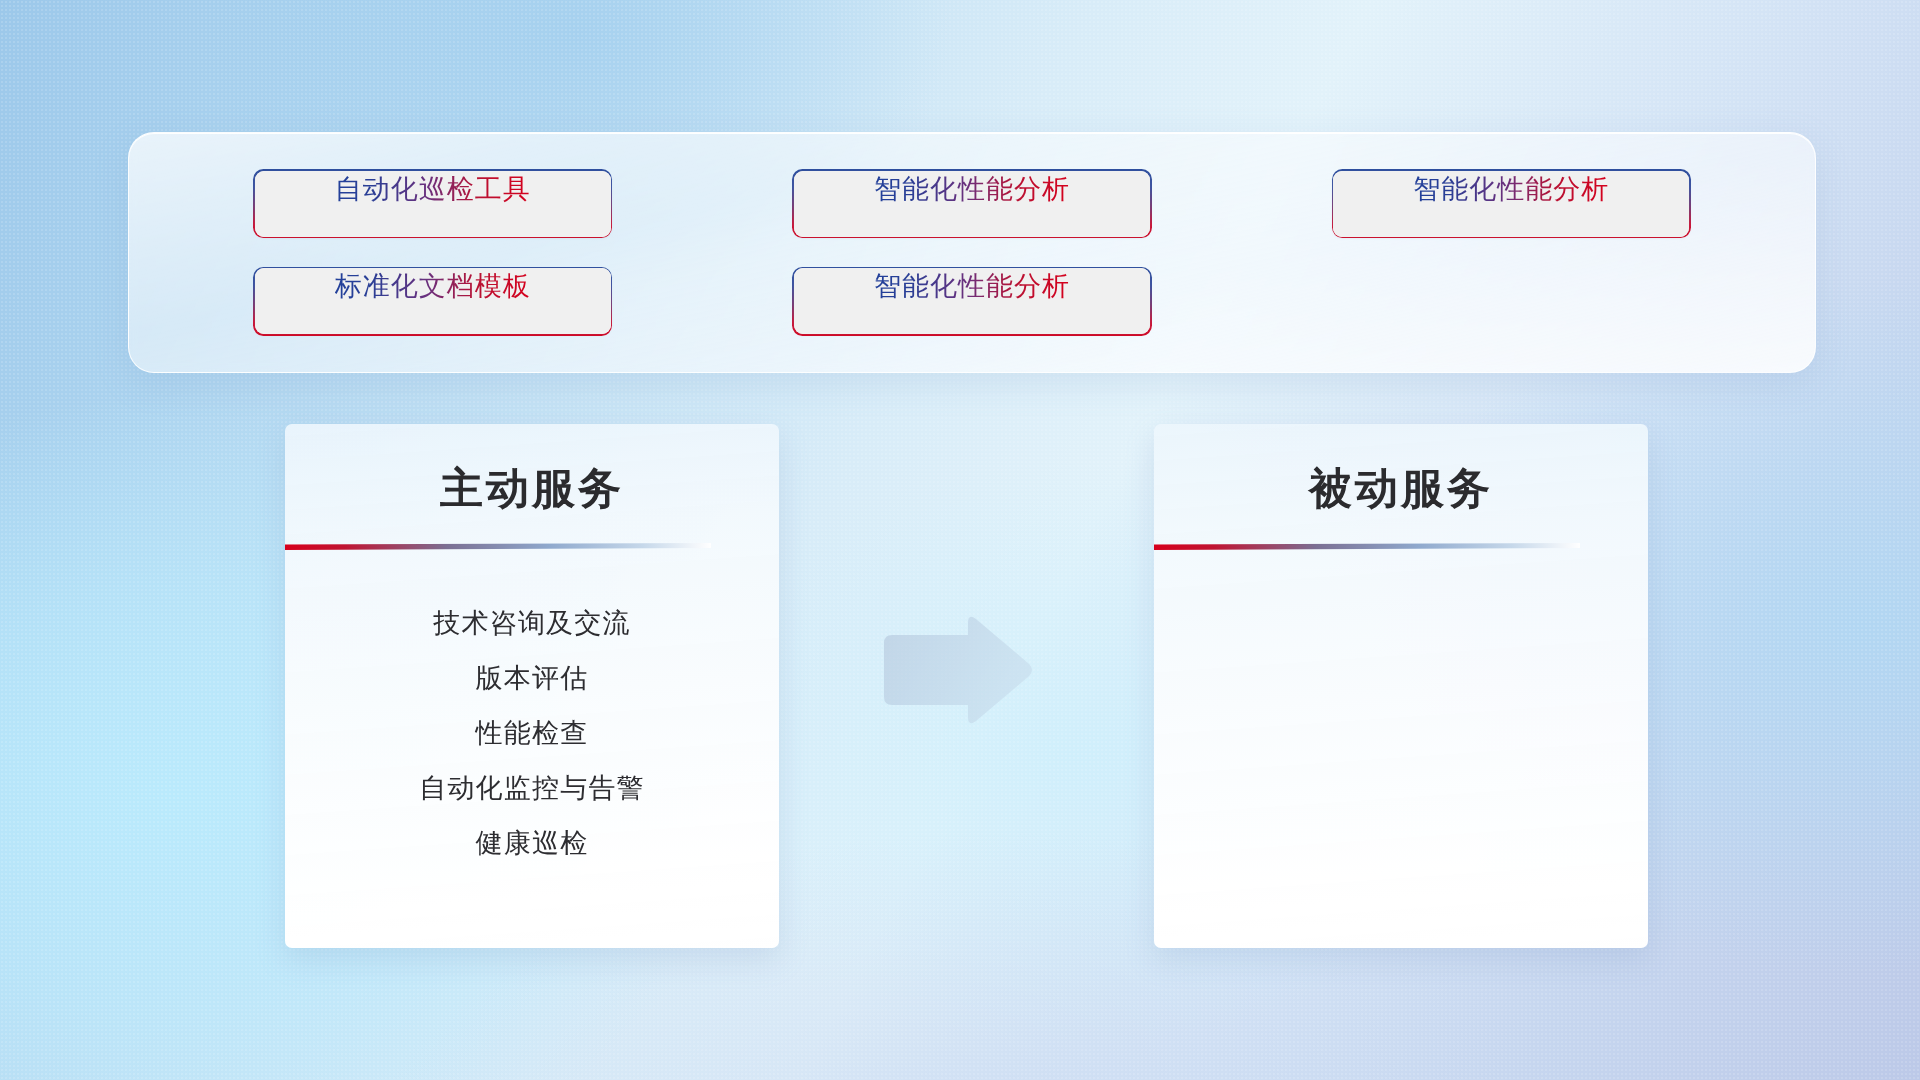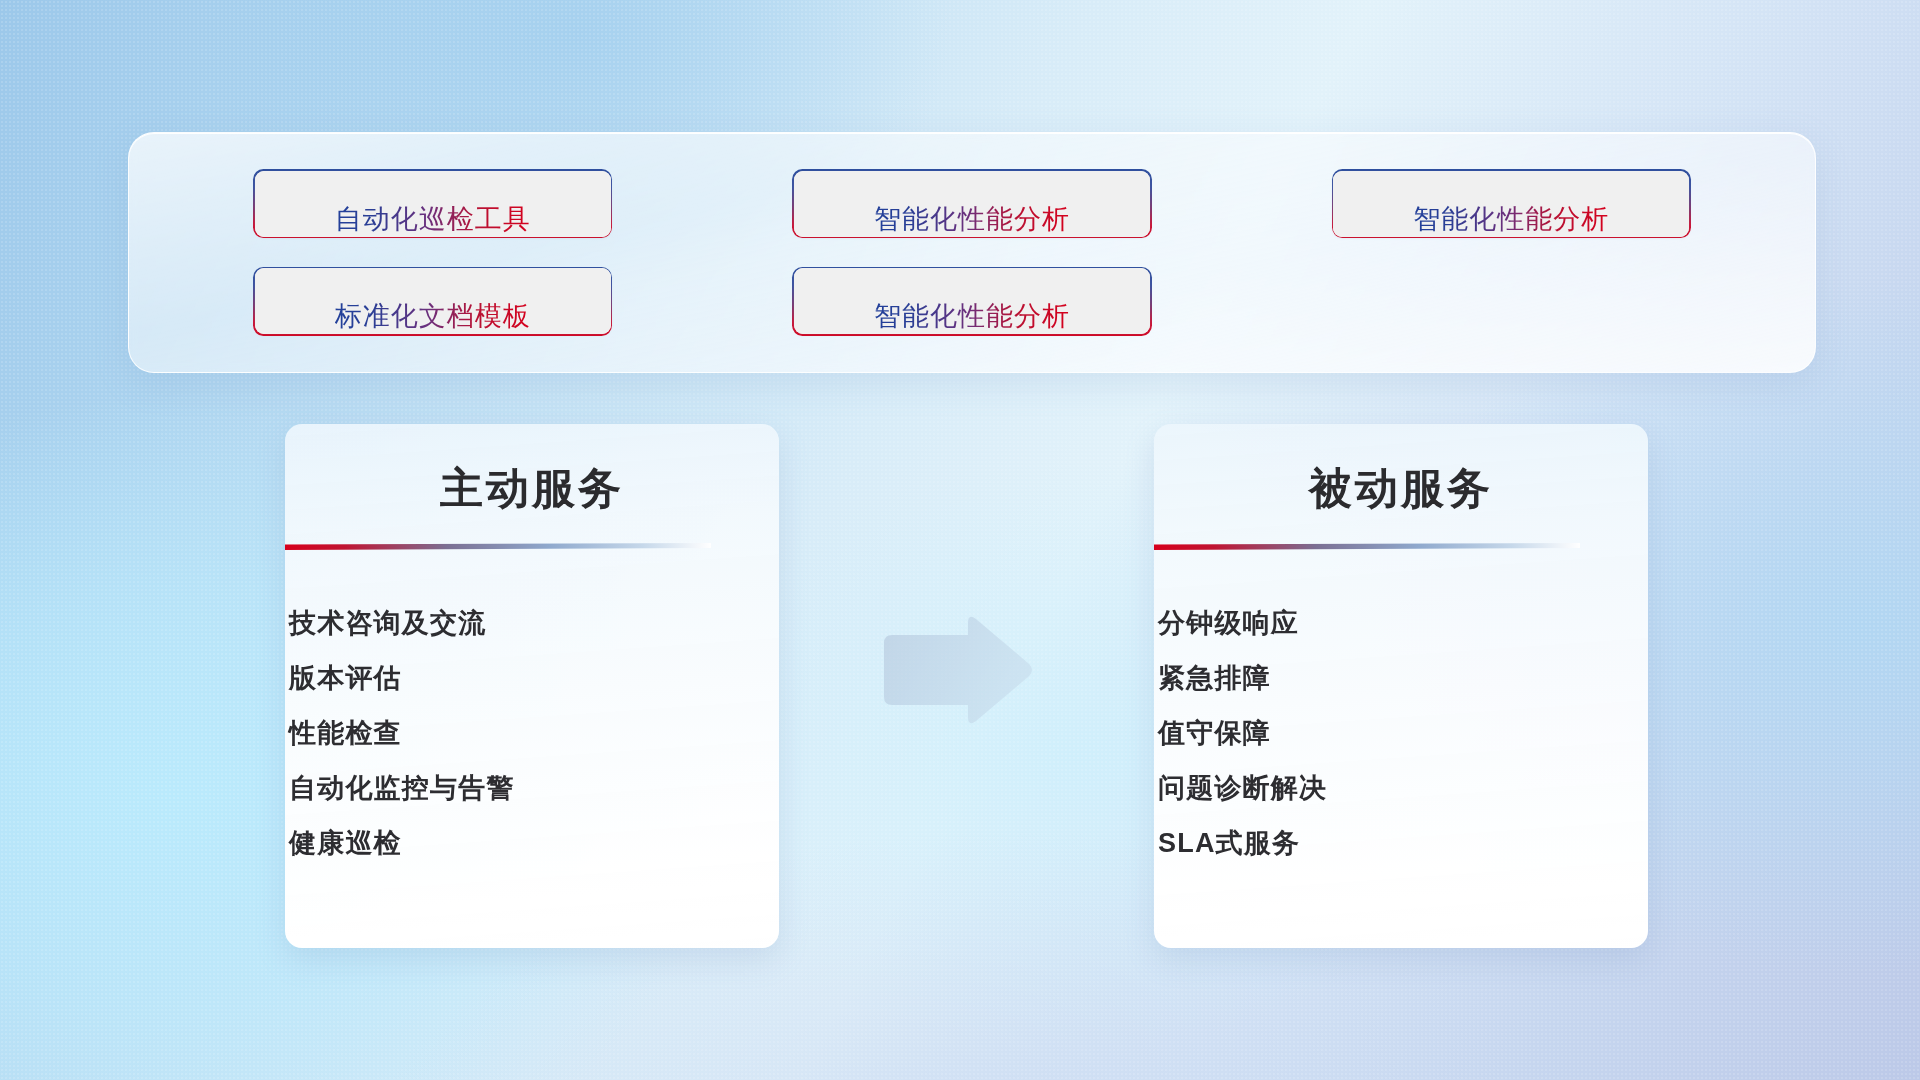--- a/index.html
+++ b/index.html
@@ -70,21 +70,21 @@
     align-items:center;
     justify-items:center;
     padding:22px 34px;
   }
 
   .tag {
     position:relative;
     width:356px; height:66px;
     border-radius:9px;
     background:#f0f0f0;
-    display:flex; align-items:flex-end; justify-content:center;
+    display:flex; align-items:flex-start; justify-content:center;
     box-shadow:0 1px 3px rgba(130,150,180,.18);
   }
   
   .tag::before {
     content:"";
     position:absolute; inset:-1.6px;
     border-radius:10.4px;
     background:linear-gradient(180deg,#2f4f9e 0%,#3c52a0 26%,#7a3a73 55%,#c9173a 80%,#d6001c 100%);
     z-index:-1;
   }
@@ -110,21 +110,21 @@
   .arrow {
     position:absolute;
     left:876px; top:613px; width:160px; height:115px;
     opacity:.62;
   }
 
   
   .card {
     position:absolute;
     top:424px; width:494px; height:524px;
-    border-radius:17px;
+    border-radius:7px;
     background:linear-gradient(176deg,
       rgba(235,245,252,.94) 0%,
       rgba(243,249,253,.96) 22%,
       rgba(250,252,254,.97) 52%,
       rgba(255,255,255,.99) 88%,
       rgba(255,255,255,1) 100%);
     box-shadow:0 12px 30px rgba(120,150,195,.20);
     overflow:hidden;
   }
   .card::before {
@@ -151,27 +151,26 @@
     letter-spacing:3px;
   }
   .card-divider {
     position:relative;
     margin:25px auto 0 auto;
     width:426px; height:7px;
   }
 
   .card-list { margin-top:42px; }
   .card-list-item {
-    text-align:left;
+    text-align:center;
     font-size:27px;
     color:#2d2d31;
     line-height:1;
     padding:14px 4px;
     letter-spacing:1.2px;
-    font-weight:bold;
   }
 </style>
 </head>
 <body>
 
 <div class="bg bg-base"></div>
 <div class="bg bg-glow-1"></div>
 <div class="bg bg-glow-2"></div>
 <div class="bg bg-glow-3"></div>
 <div class="bg bg-glow-4"></div>
@@ -255,20 +254,13 @@
         <stop offset="14%" stop-color="#c01432"></stop>
         <stop offset="38%" stop-color="#7b6f93"></stop>
         <stop offset="62%" stop-color="#8fa9cd"></stop>
         <stop offset="84%" stop-color="#c6d8ea"></stop>
         <stop offset="100%" stop-color="#ffffff"></stop>
       </linearGradient>
     </defs>
     <path d="M0 1.6 L426 0 L426 5 L0 7 Z" fill="url(#divGradR)"></path>
   </svg>
 
-  <div class="card-list">
-    <div class="card-list-item">分钟级响应</div>
-    <div class="card-list-item">紧急排障</div>
-    <div class="card-list-item">值守保障</div>
-    <div class="card-list-item">问题诊断解决</div>
-    <div class="card-list-item">SLA式服务</div>
-  </div>
 </div>
 
 </body></html>

